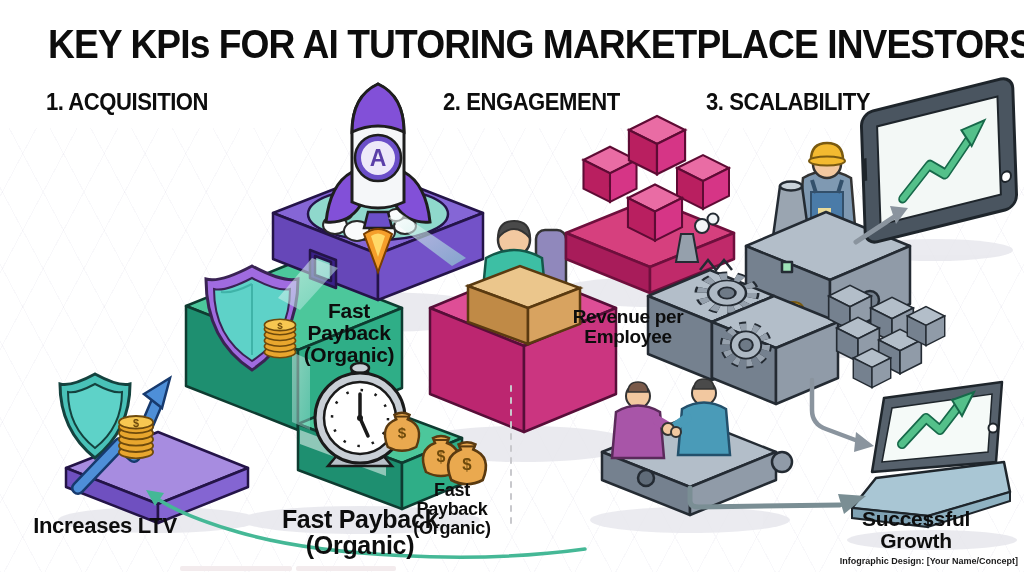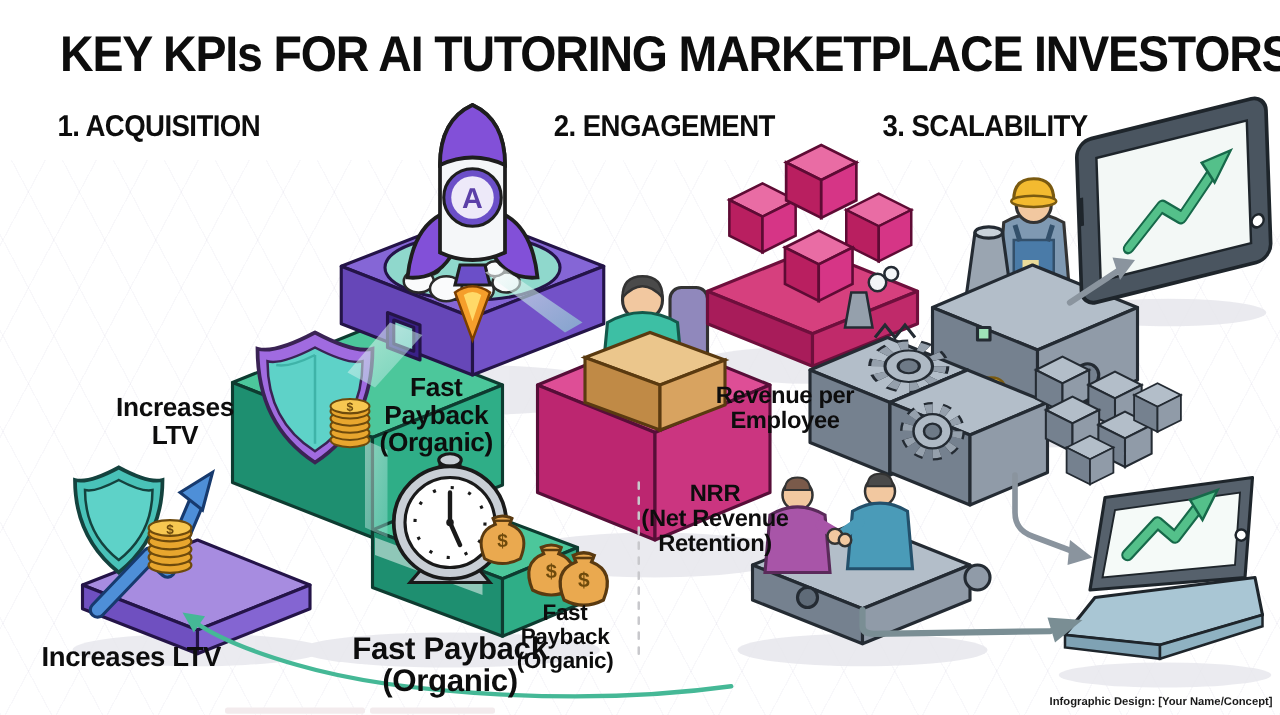--- a/index.html
+++ b/index.html
@@ -295,33 +295,30 @@
       <polygon points="838,494 866,496 844,514" fill="#7A8E94" stroke="none"></polygon>
       <line x1="511" y1="386" x2="511" y2="530" stroke="#C8C8CC" stroke-width="2" stroke-dasharray="5 7"></line>
     </g>
   </svg>
 
   <div class="title">KEY KPIs FOR AI TUTORING MARKETPLACE INVESTORS</div>
   <div class="sec sec1">1. ACQUISITION</div>
   <div class="sec sec2">2. ENGAGEMENT</div>
   <div class="sec sec3">3. SCALABILITY</div>
 
-  <div class="lbl" style="left:140px;top:316px;font-size:21px">Increases
-LTV</div>
   <div class="lbl" style="left:349px;top:300px;font-size:21px">Fast
 Payback
 (Organic)</div>
   <div class="lbl" style="left:628px;top:307px;font-size:19px">Revenue per
 Employee</div>
-  <div class="lbl" style="left:572px;top:386px;font-size:19px">NRR
-(Net Revenue
-Retention)</div>
   <div class="lbl" style="left:452px;top:481px;font-size:18px">Fast
 Payback
 (Organic)</div>
   <div class="lbl" style="left:360px;top:506px;font-size:25px">Fast Payback
 (Organic)</div>
   <div class="lbl" style="left:105px;top:514px;font-size:22px;white-space:nowrap">Increases LTV</div>
+  <div class="lbl" style="left:916px;top:508px;font-size:21px">Successful
+Growth</div>
   <div class="credit">Infographic Design: [Your Name/Concept]</div>
 
   <div class="bbar" style="left:180px;top:566px;width:112px"></div>
   <div class="bbar" style="left:296px;top:566px;width:100px"></div>
 </div>
 
 </body></html>

